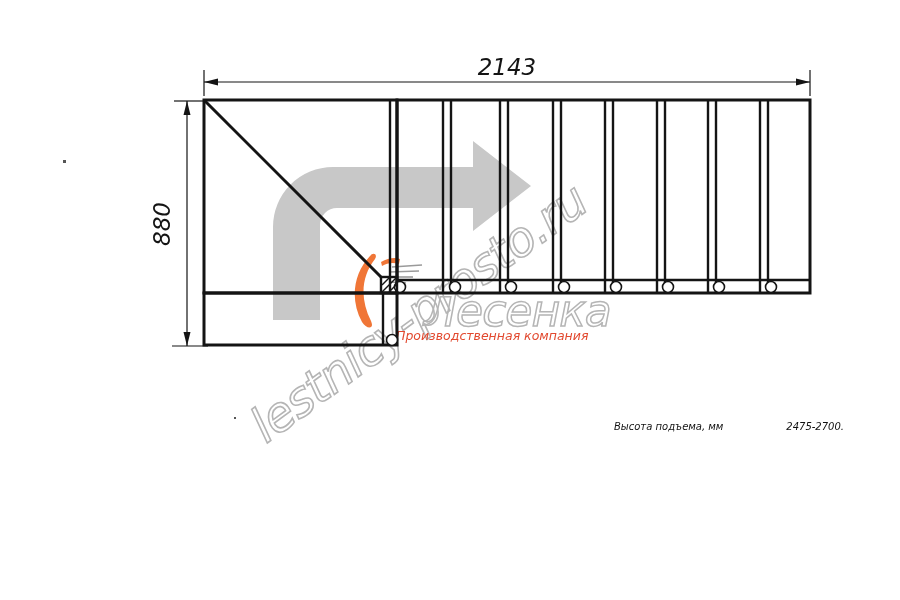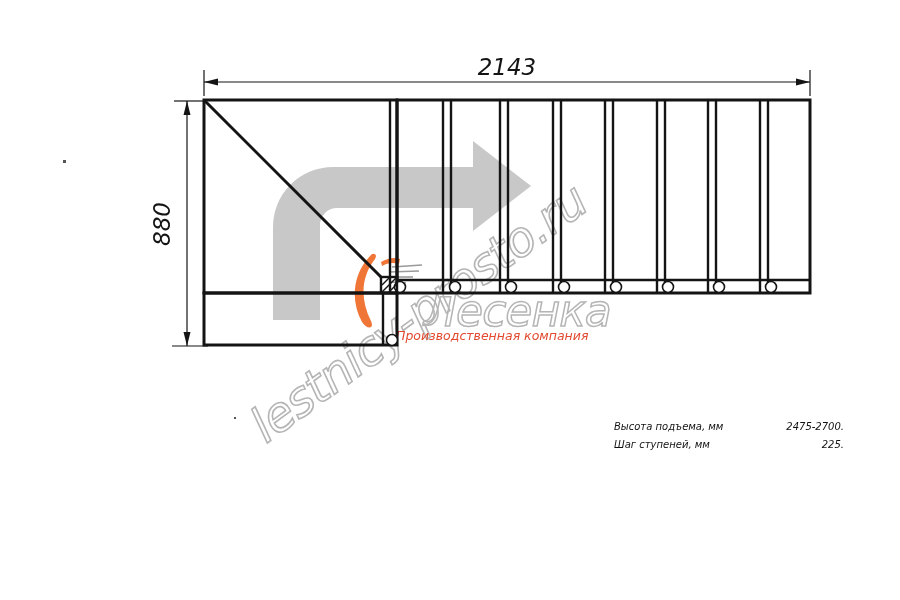--- a/index.html
+++ b/index.html
@@ -137,18 +137,14 @@
     <rect class="dust" x="63" y="160" width="3" height="3"></rect>
     <rect class="dust" x="234" y="417" width="2" height="2"></rect>
   </svg>
 
   
   <div id="specs">
     <div class="spec-row">
       <span class="spec-label">Высота подъема, мм</span>
       <span class="spec-value">2475-2700.</span>
     </div>
-    <div class="spec-row">
-      <span class="spec-label">Шаг ступеней, мм</span>
-      <span class="spec-value">225.</span>
-    </div>
   </div>
 </div>
 
 </body></html>

